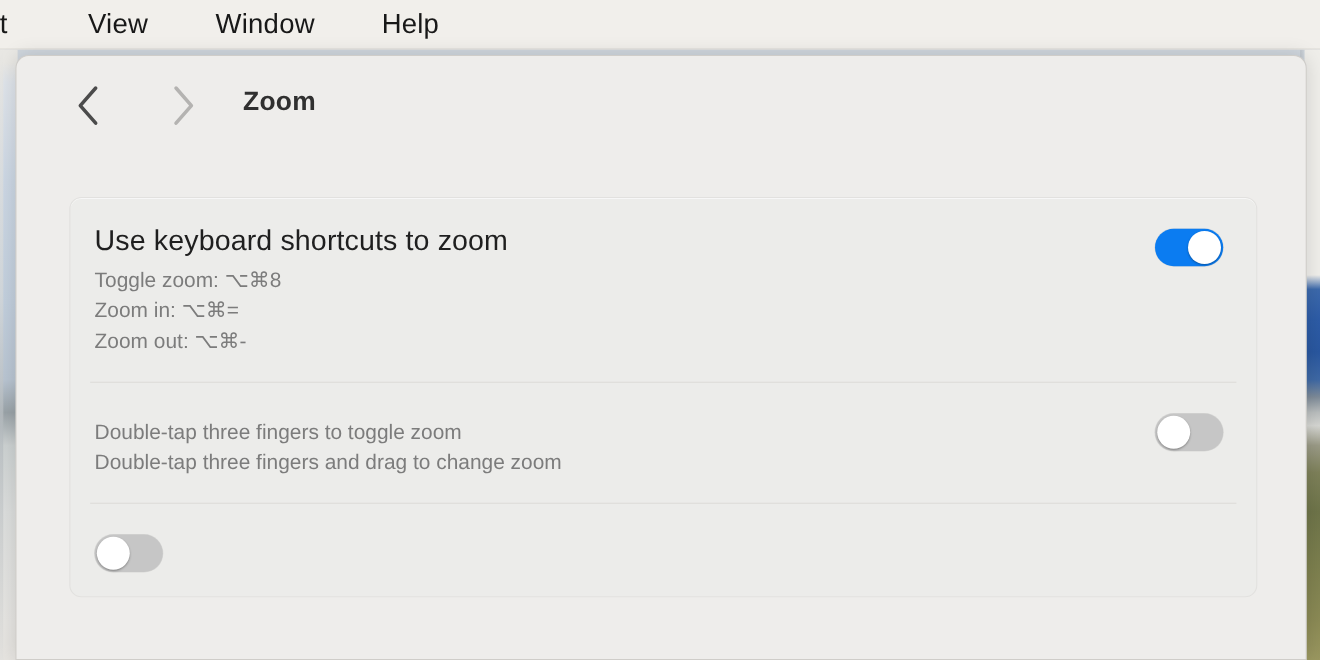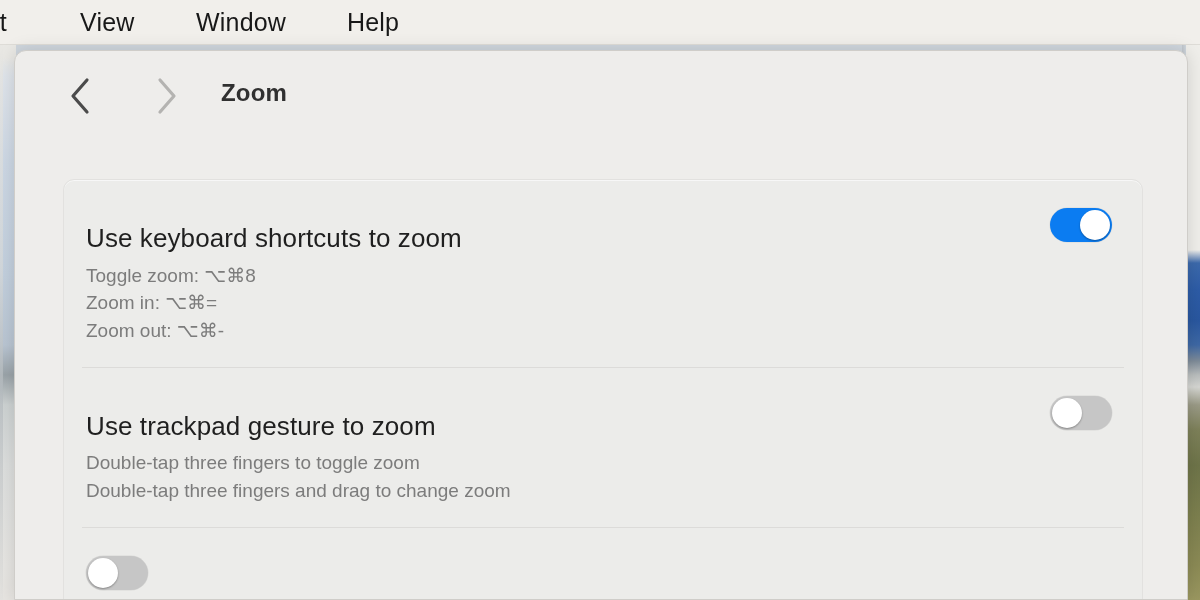--- a/index.html
+++ b/index.html
@@ -89,21 +89,21 @@
     border:1px solid #e2e1df;
     border-radius:11px;
     box-shadow:0 1px 0 rgba(255,255,255,.6) inset;
     overflow:hidden;
   }
   .setting-row {
     position:relative;
     display:flex; align-items:flex-start;
     padding:24px 26px 22px 22px;
   }
-  .row-text { flex:1;margin-top:20px; }
+  .row-text { flex:1; }
   .row-title {
     font-size:26px; color:#1f1f1f; line-height:1.15; letter-spacing:.1px;
   }
   .row-sub {
     font-size:19px; color:#7c7c7c; line-height:1.45; margin-top:8px;
   }
   .row-sub div { white-space:pre; }
   .row-sep {
     height:1px; background:#dcdbd9; margin:0 18px;
   }
@@ -169,21 +169,20 @@
       </div>
       <div class="toggle on">
         <div class="knob"></div>
       </div>
     </div>
 
     <div class="row-sep"></div>
 
     <div class="setting-row">
       <div class="row-text">
-        <div class="row-title">Use trackpad gesture to zoom</div>
         <div class="row-sub">
           <div>Double-tap three fingers to toggle zoom</div>
           <div>Double-tap three fingers and drag to change zoom</div>
         </div>
       </div>
       <div class="toggle off">
         <div class="knob"></div>
       </div>
     </div>
 

